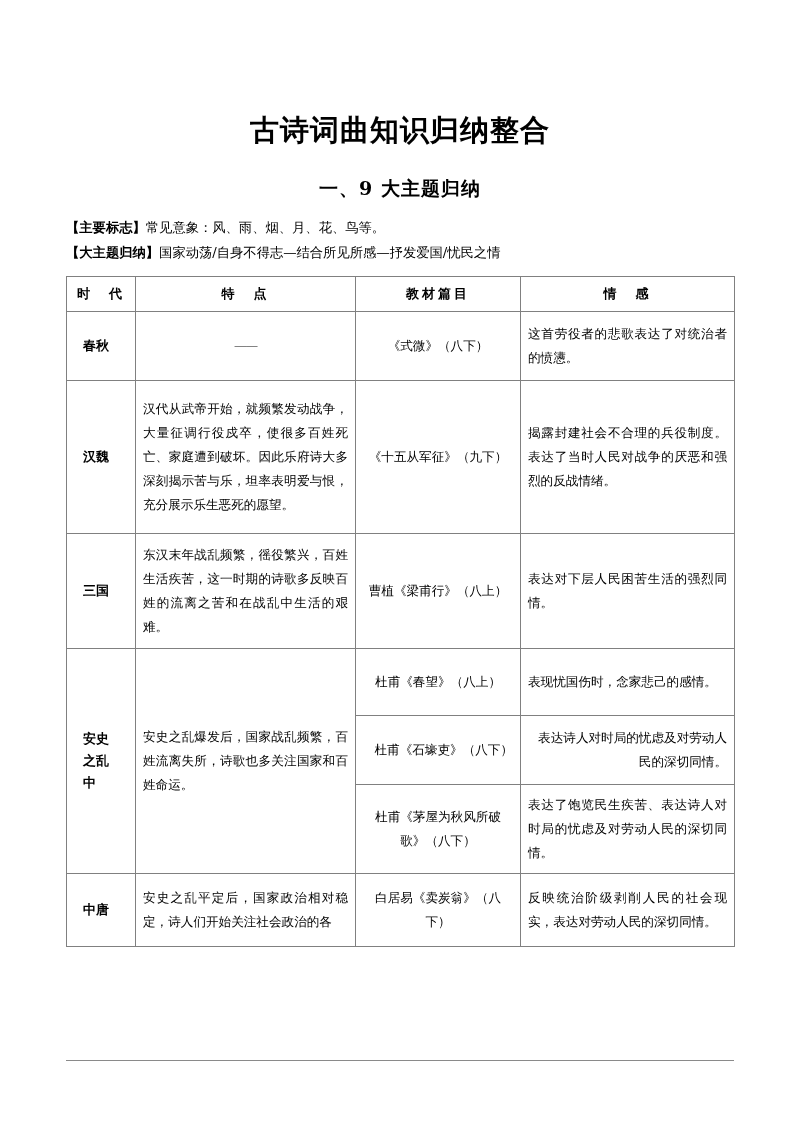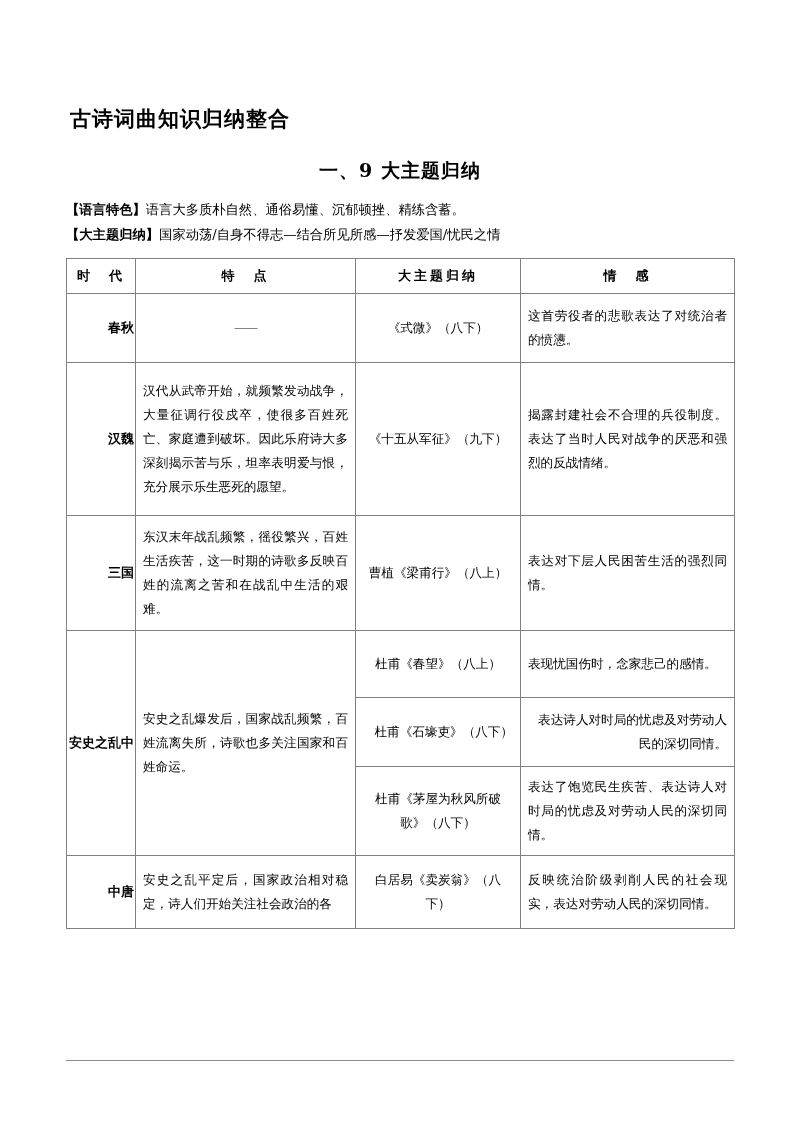--- a/index.html
+++ b/index.html
@@ -18,24 +18,25 @@
     position: relative;
     width: 800px;
     height: 1132px;
     box-sizing: border-box;
     padding: 0 66px;
     overflow: hidden;
   }
 
   
   .doc-title {
-    font-size: 21px;
+    text-align: center;
+    font-size: 29px;
     font-weight: bold;
     letter-spacing: 1px;
-    margin: 4px;
+    margin: 10px;
     padding-top: 102px;
     line-height: 1.25;
     font-family: "DejaVu Serif", "Liberation Serif", serif;
   }
   .doc-subtitle {
     text-align: center;
     font-size: 19px;
     font-weight: bold;
     letter-spacing: 1px;
     margin: 8px;
@@ -97,26 +98,26 @@
     letter-spacing: 3px;
     padding: 4px 6px;
     height: 26px;
   }
   .col-era   { width: 69px; }
   .col-feat  { width: 220px; }
   .col-text  { width: 165px; }
   .col-emo   { width: 214px; }
 
   td.era-cell {
-    text-align: right;
+    text-align: left;
     font-weight: bold;
     font-family: "DejaVu Sans", "Liberation Sans", sans-serif;
     font-size: 13px;
     line-height: 22px;
-    padding: 5px 1px;
+    padding: 5px 16px;
   }
   td.feat-cell {
     text-align: justify;
     text-justify: inter-ideograph;
     word-break: break-all;
   }
   td.text-cell {
     text-align: center;
     word-break: break-all;
   }
@@ -152,40 +153,40 @@
 <body>
 
 <div class="page">
 
   <h1 class="doc-title">古诗词曲知识归纳整合</h1>
   <h2 class="doc-subtitle">一、9 大主题归纳</h2>
 
   <div class="body-block">
 
 
-
-    <p class="para"><span class="tag">【语言特色】</span><span>语言大多质朴自然、通俗易懂、沉郁顿挫、精练含蓄。</span></p>
+    <p class="para"><span class="tag">【主要标志】</span><span>常见意象：风、雨、烟、月、花、鸟等。</span></p>
+
 
     <p class="para"><span class="tag">【大主题归纳】</span><span>国家动荡/自身不得志—结合所见所感—抒发爱国/忧民之情</span></p>
 
 
   </div>
 
   <table class="kb-table">
     <colgroup>
       <col class="col-era">
       <col class="col-feat">
       <col class="col-text">
       <col class="col-emo">
     </colgroup>
     <thead>
       <tr>
         <th>时　代</th>
         <th>特　点</th>
-        <th>大主题归纳</th>
+        <th>教材篇目</th>
         <th>情　感</th>
       </tr>
     </thead>
     <tbody>
 
       <tr>
         <td class="era-cell tall-a">春秋</td>
         <td class="dash-cell tall-a">——</td>
         <td class="text-cell tall-a">《式微》（八下）</td>
         <td class="emo-cell tall-a">这首劳役者的悲歌表达了对统治者的愤懑。</td>

